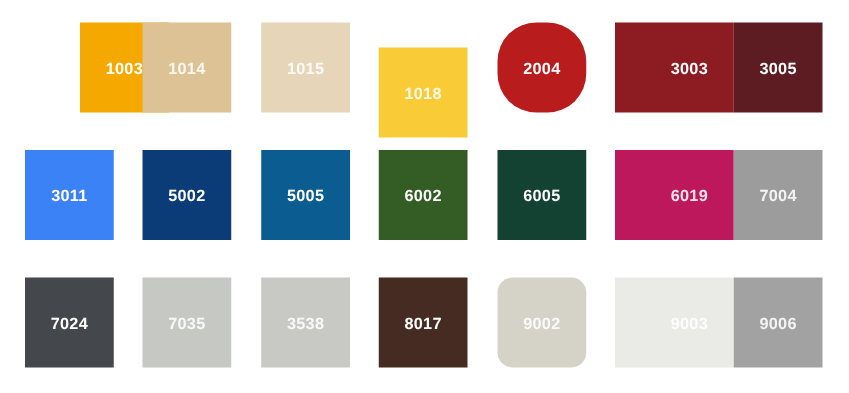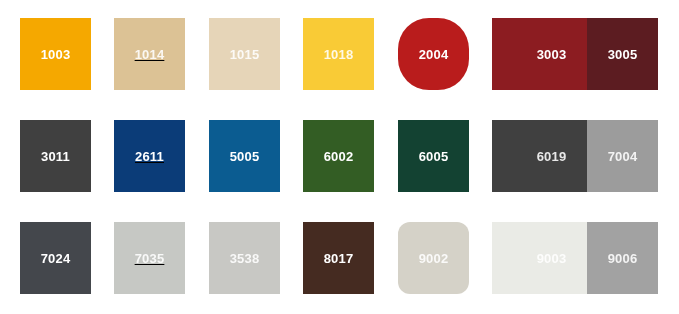--- a/index.html
+++ b/index.html
@@ -34,21 +34,21 @@
   .swatch {
     position: absolute;
     top: 0;
     width: 71px;
     height: 72px;
     display: flex;
     align-items: center;
     justify-content: center;
   }
   .swatch[data-col="0"] { left: 20px; }
-  .swatch[data-col="1"] { left: 114px; text-decoration: underline; }
+  .swatch[data-col="1"] { left: 114px; }
   .swatch[data-col="2"] { left: 209px; }
   .swatch[data-col="3"] { left: 303px; }
   .swatch[data-col="4"] { left: 398px; }
   .swatch[data-col="5"] { left: 492px; padding-left: 24px; }
   .swatch[data-col="6"] { left: 587px; }
 
   .swatch-label {
     font-size: 13px;
     font-weight: bold;
     letter-spacing: 0.2px;
@@ -59,60 +59,60 @@
   }
   .swatch.light-bg .swatch-label {
     color: rgba(255, 255, 255, 0.88);
   }
 </style>
 </head>
 <body style="background-color: rgb(255, 255, 255);">
 
 <div id="swatch-grid">
   <div class="swatch-row" data-row="0">
-    <div class="swatch" data-col="0" style="background-color: rgb(245, 168, 0);">
+    <div class="swatch" data-col="0" style="background-color: rgb(245, 168, 0); margin-left: 44px;">
       <span class="swatch-label">1003</span>
     </div>
     <div class="swatch light-bg" data-col="1" style="background-color: rgb(220, 194, 149);">
       <span class="swatch-label">1014</span>
     </div>
     <div class="swatch light-bg" data-col="2" style="background-color: rgb(230, 213, 184);">
       <span class="swatch-label">1015</span>
     </div>
-    <div class="swatch light-bg" data-col="3" style="background-color: rgb(249, 203, 54);">
+    <div class="swatch light-bg" data-col="3" style="background-color: rgb(249, 203, 54); margin-top: 20px;">
       <span class="swatch-label">1018</span>
     </div>
     <div class="swatch" data-col="4" style="background-color: #b91c1c; border-radius: 31px;">
       <span class="swatch-label">2004</span>
     </div>
     <div class="swatch" data-col="5" style="background-color: rgb(140, 28, 33);">
       <span class="swatch-label">3003</span>
     </div>
     <div class="swatch" data-col="6" style="background-color: rgb(92, 28, 33); align-items: center;">
       <span class="swatch-label">3005</span>
     </div>
   </div>
 
   <div class="swatch-row" data-row="1">
-    <div class="swatch" data-col="0" style="background-color: #404040;">
+    <div class="swatch" data-col="0" style="background-color: #3b82f6;">
       <span class="swatch-label">3011</span>
     </div>
     <div class="swatch" data-col="1" style="background-color: rgb(11, 60, 120);">
-      <span class="swatch-label">2611</span>
+      <span class="swatch-label">5002</span>
     </div>
     <div class="swatch" data-col="2" style="background-color: rgb(11, 92, 145);">
       <span class="swatch-label">5005</span>
     </div>
     <div class="swatch" data-col="3" style="background-color: rgb(51, 93, 36);">
       <span class="swatch-label">6002</span>
     </div>
     <div class="swatch" data-col="4" style="background-color: rgb(19, 66, 50);">
       <span class="swatch-label">6005</span>
     </div>
-    <div class="swatch light-bg" data-col="5" style="background-color: #404040;">
+    <div class="swatch light-bg" data-col="5" style="background-color: #be185d;">
       <span class="swatch-label">6019</span>
     </div>
     <div class="swatch light-bg" data-col="6" style="background-color: rgb(156, 156, 156);">
       <span class="swatch-label">7004</span>
     </div>
   </div>
 
   <div class="swatch-row" data-row="2">
     <div class="swatch" data-col="0" style="background-color: rgb(68, 71, 76);">
       <span class="swatch-label">7024</span>

